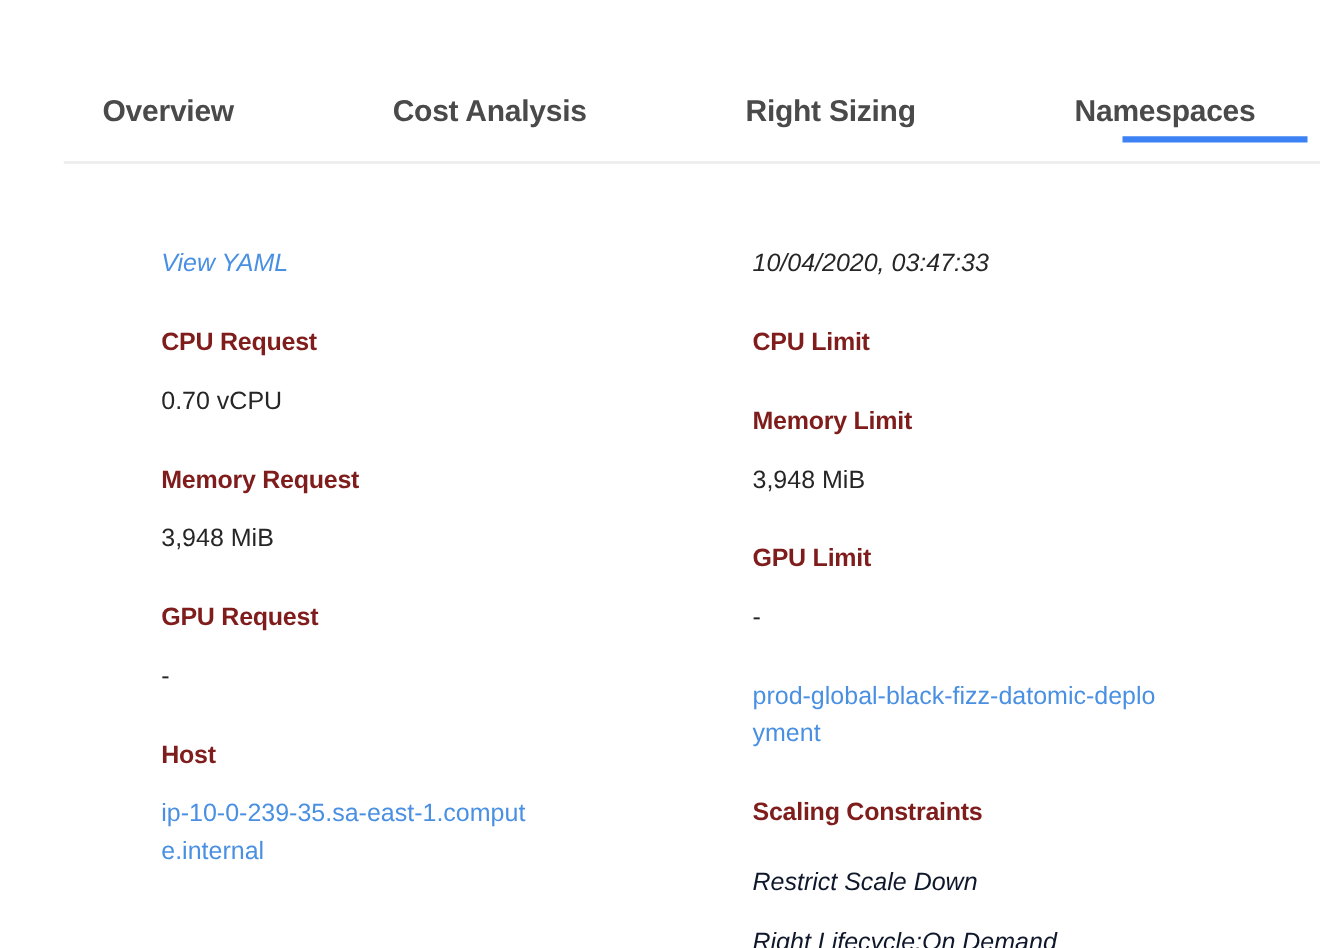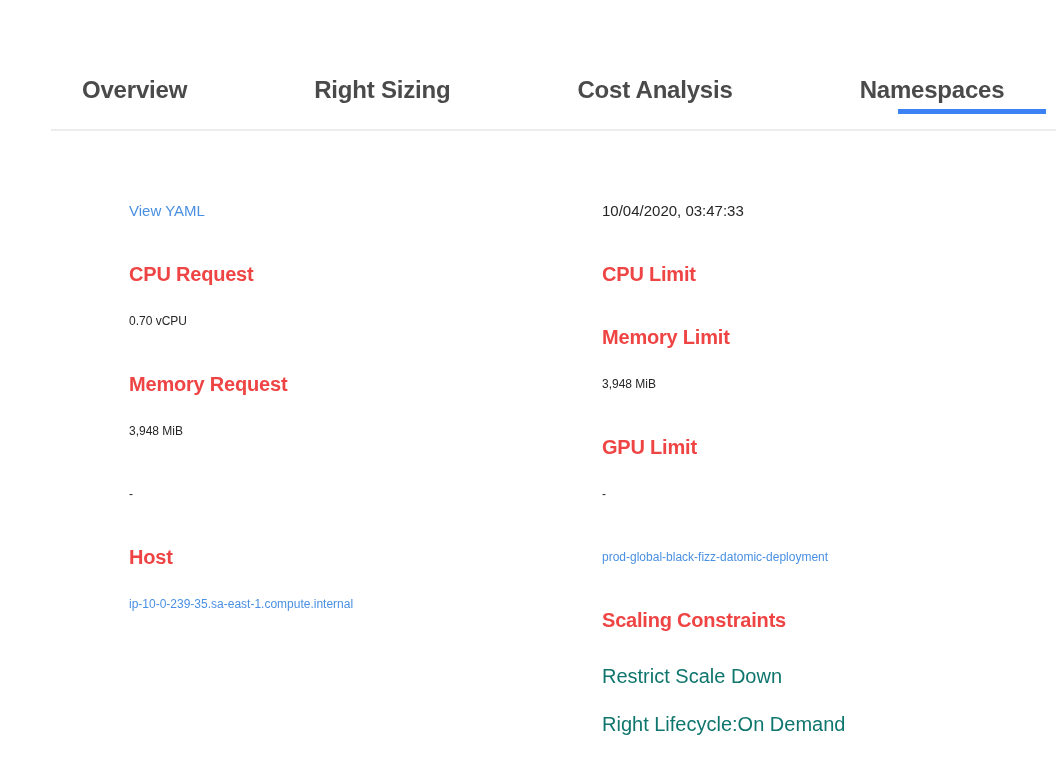--- a/index.html
+++ b/index.html
@@ -47,72 +47,74 @@
   }
   .col-left {
     flex: 0 0 439px;
     min-width: 0;
   }
   .col-right {
     flex: 1;
     min-width: 0;
   }
   .top-row {
-    font-size: 15px;
+    font-size: 20px;
     line-height: 30px;
+    font-style: italic;
   }
   .link {
     color: #4a90e2;
     cursor: pointer;
   }
   .timestamp {
     color: #262626;
   }
   .field { margin-top: 33px; }
   .field-label {
     font-size: 20px;
     font-weight: 700;
     line-height: 30px;
-    color: #ef4444;
+    color: #7f1d1d;
     margin-bottom: 10px;
     letter-spacing: -0.2px;
   }
   .field-value {
-    font-size: 12px;
+    font-size: 20px;
     line-height: 30px;
     color: #262626;
   }
   .field-value.link-value-left {
     color: #4a90e2;
     max-width: 296px;
     word-break: break-all;
     cursor: pointer;
   }
   .field-value.link-value-right {
     color: #4a90e2;
     max-width: 326px;
     word-break: break-all;
     cursor: pointer;
   }
   .scaling { margin-top: 33px; }
   .scaling-item {
     font-size: 20px;
     line-height: 30px;
-    color: #0f766e;
+    color: #0f172a;
+    font-style: italic;
   }
   .scaling-item.first { margin-top: 26px; }
   .scaling-item.second { margin-top: 18px; }
 </style>
 </head>
 <body>
 
 <div class="tabbar">
   <div class="tab">Overview</div>
+  <div class="tab">Cost Analysis</div>
   <div class="tab">Right Sizing</div>
-  <div class="tab">Cost Analysis</div>
   <div class="tab">Namespaces</div>
   <div class="tab active">Pods</div>
   <div class="tab-underline"></div>
 </div>
 
 <div class="content">
 
   <div class="col-left">
     <div class="top-row">
       <span class="link">View YAML</span>
@@ -122,20 +124,21 @@
       <div class="field-label">CPU Request</div>
       <div class="field-value">0.70 vCPU</div>
     </div>
 
     <div class="field">
       <div class="field-label">Memory Request</div>
       <div class="field-value">3,948 MiB</div>
     </div>
 
     <div class="field">
+      <div class="field-label">GPU Request</div>
       <div class="field-value">-</div>
     </div>
 
     <div class="field">
       <div class="field-label">Host</div>
       <div class="field-value link-value-left">ip-10-0-239-35.sa-east-1.compute.internal</div>
     </div>
   </div>
 
   <div class="col-right">

